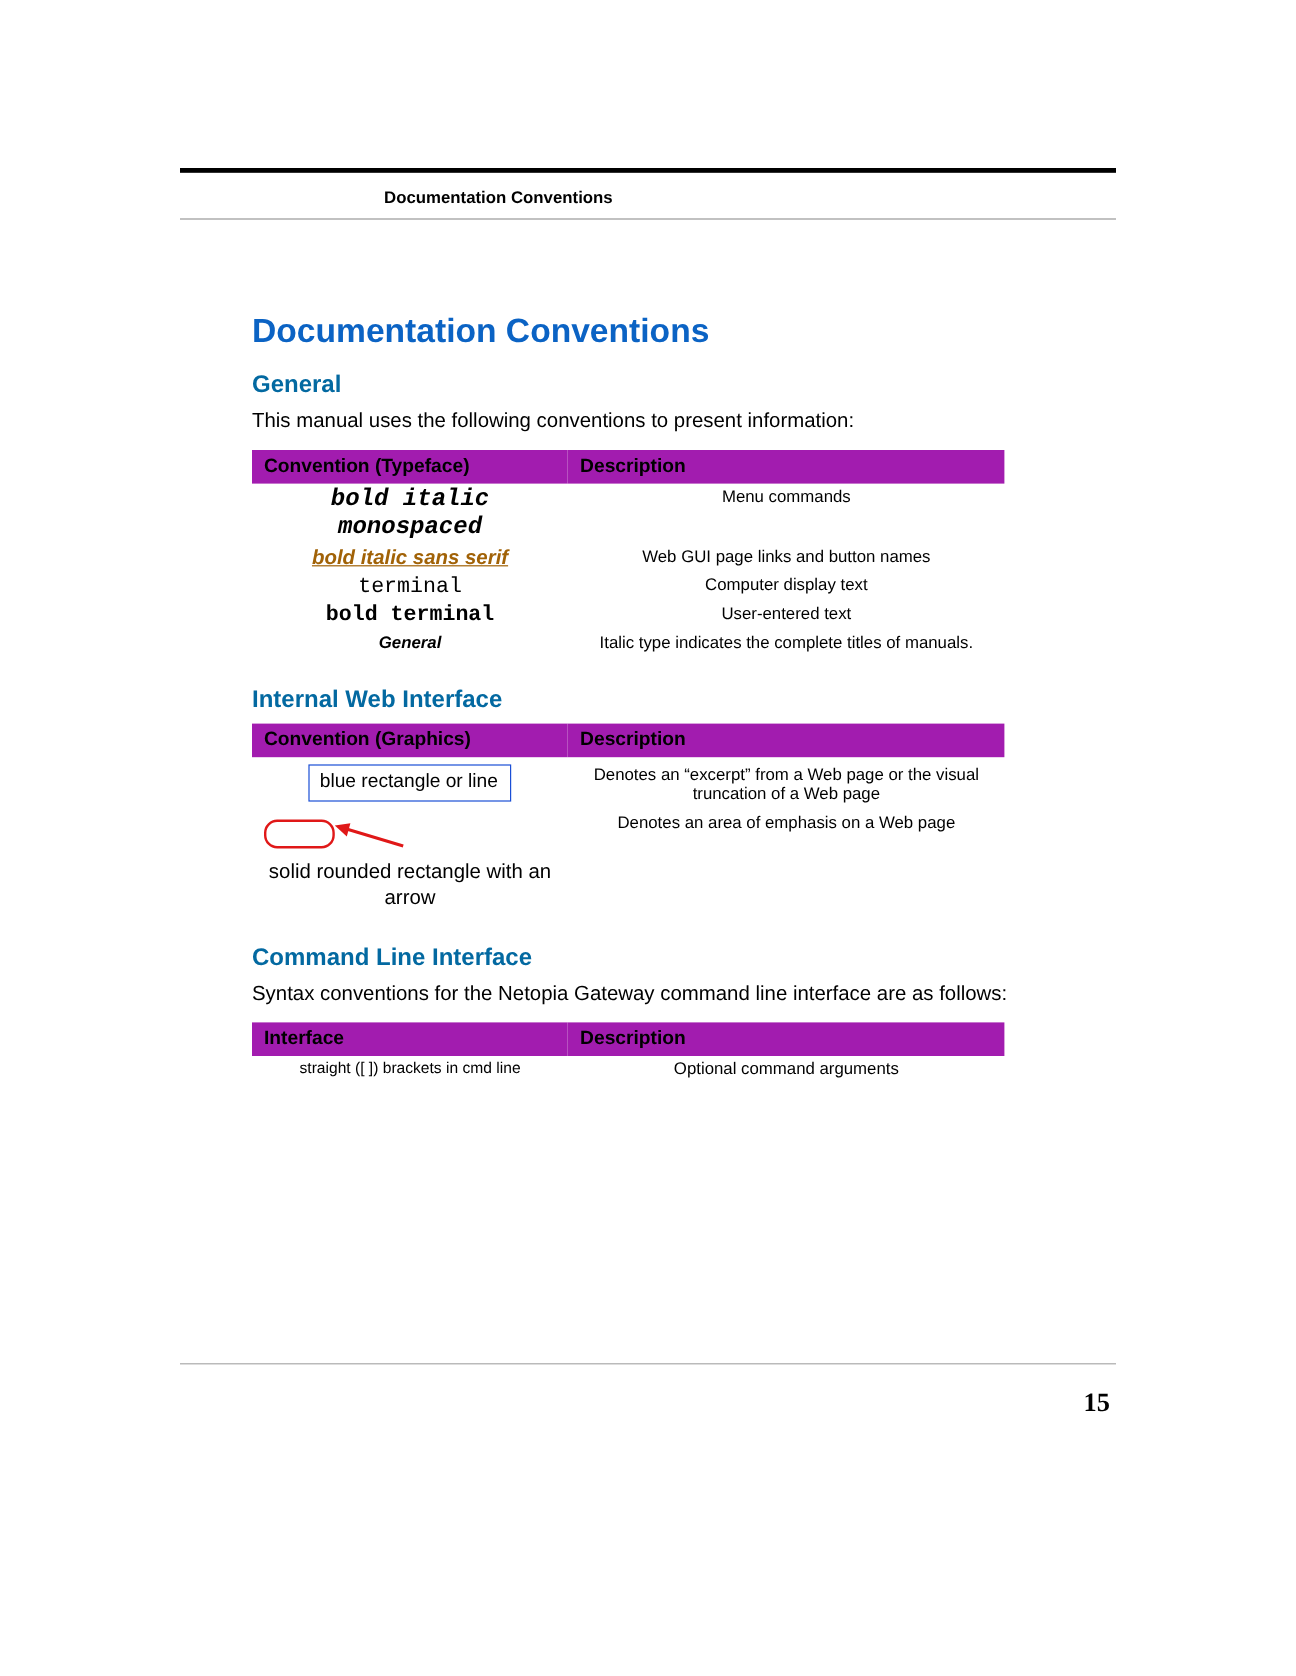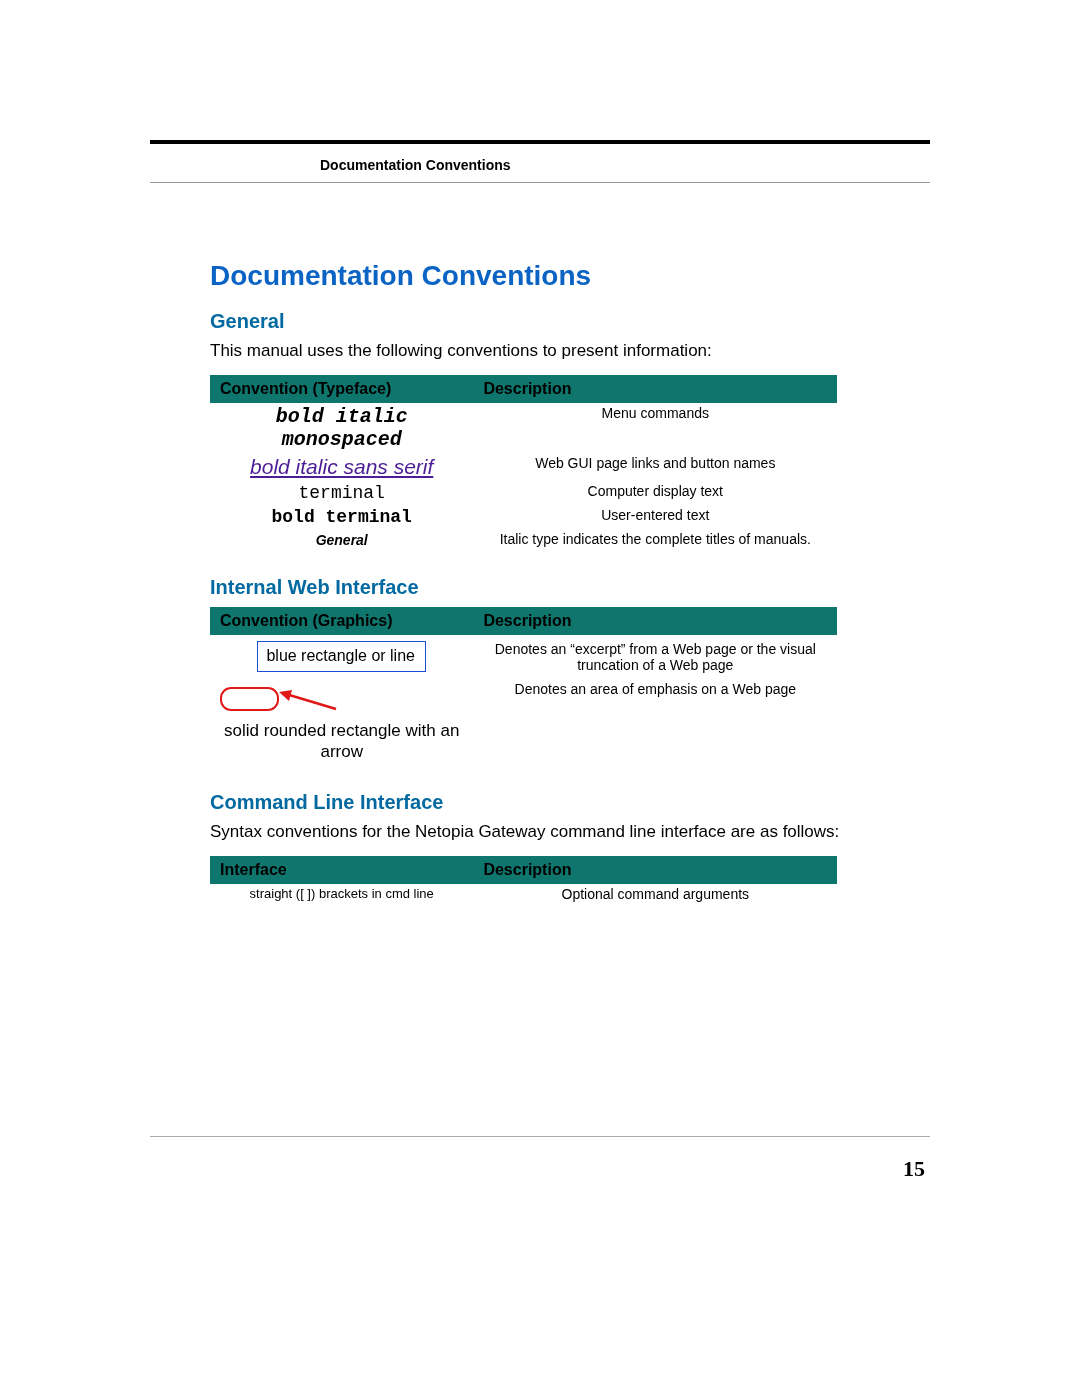--- a/index.html
+++ b/index.html
@@ -49,21 +49,21 @@
   }
   .intro {
     font-size: 17px;
     margin: 0 0 14px 0;
   }
   table.conv {
     border-collapse: collapse;
     width: 98%;
   }
   table.conv th {
-    background: #0f766e;
+    background: #a21caf;
     font-weight: bold;
     font-size: 16px;
     text-align: left;
     padding: 5px 10px;
   }
   table.conv td {
     font-size: 15px;
     padding: 2px 10px 2px 10px;
     vertical-align: top;
     text-align: center;
@@ -71,25 +71,25 @@
   .col-left { width: 42%; }
   .tf-bold-italic-mono {
     font-family: "Courier New", monospace;
     font-weight: bold;
     font-style: italic;
     font-size: 20px;
     line-height: 1.15;
     display: block;
   }
   .tf-bold-italic-sans {
-    color: #4c1d95;
-    font-weight: normal;
+    color: #a16207;
+    font-weight: bold;
     font-style: italic;
     text-decoration: underline;
-    font-size: 21px;
+    font-size: 17px;
   }
   .tf-terminal {
     font-family: "Courier New", monospace;
     font-size: 18px;
   }
   .tf-bold-terminal {
     font-family: "Courier New", monospace;
     font-size: 18px;
     font-weight: bold;
   }

